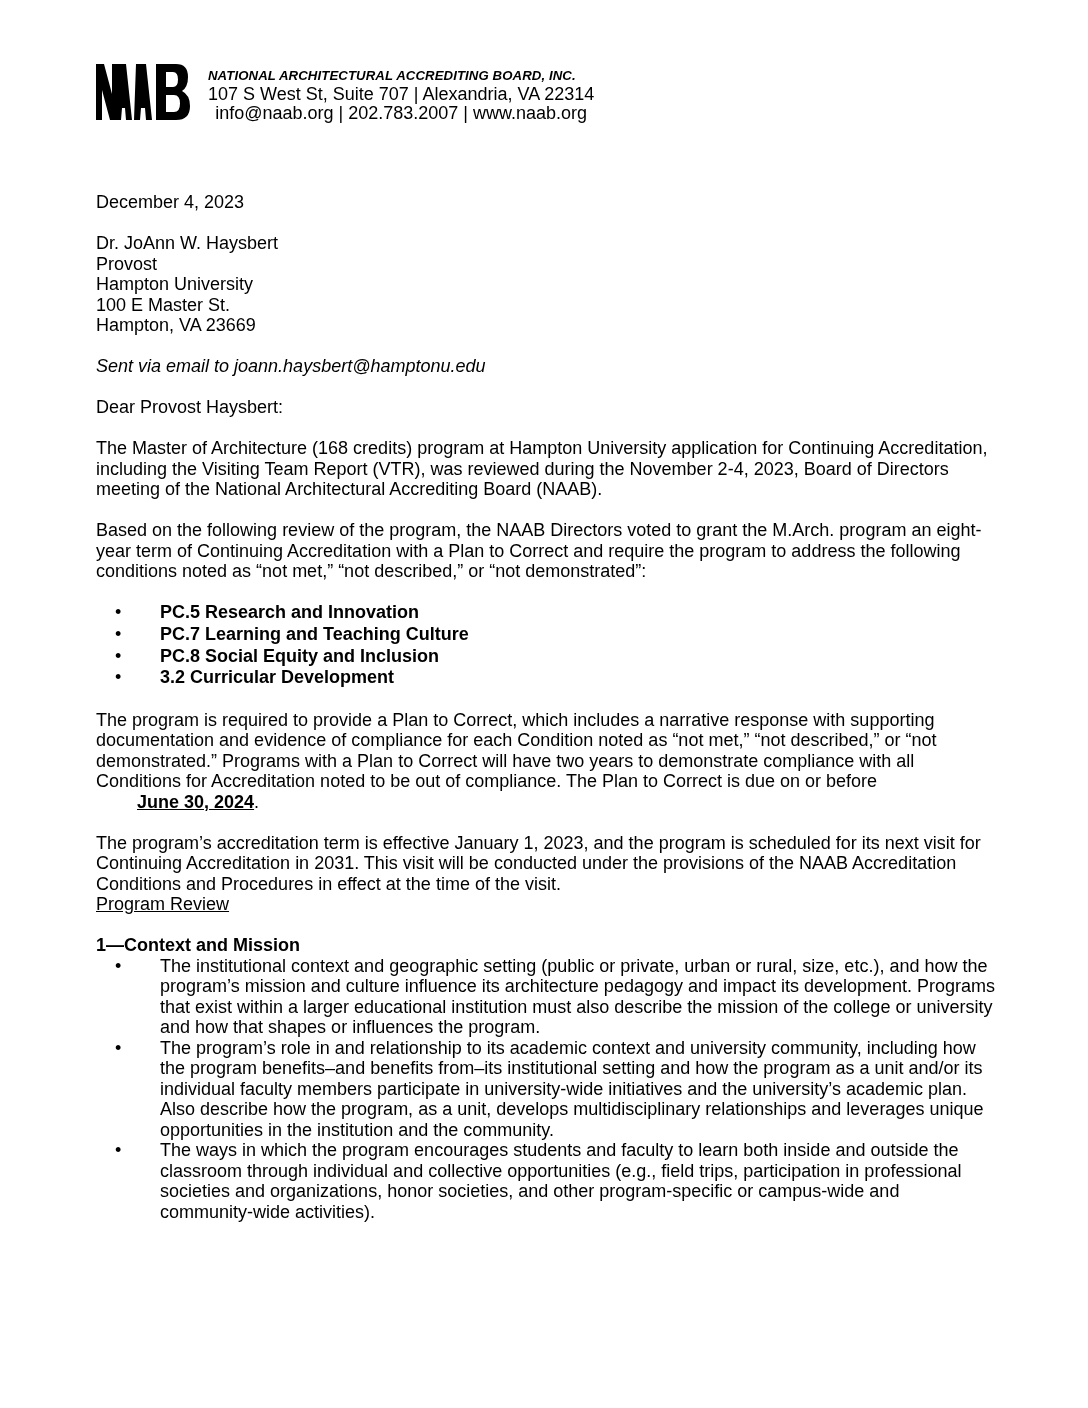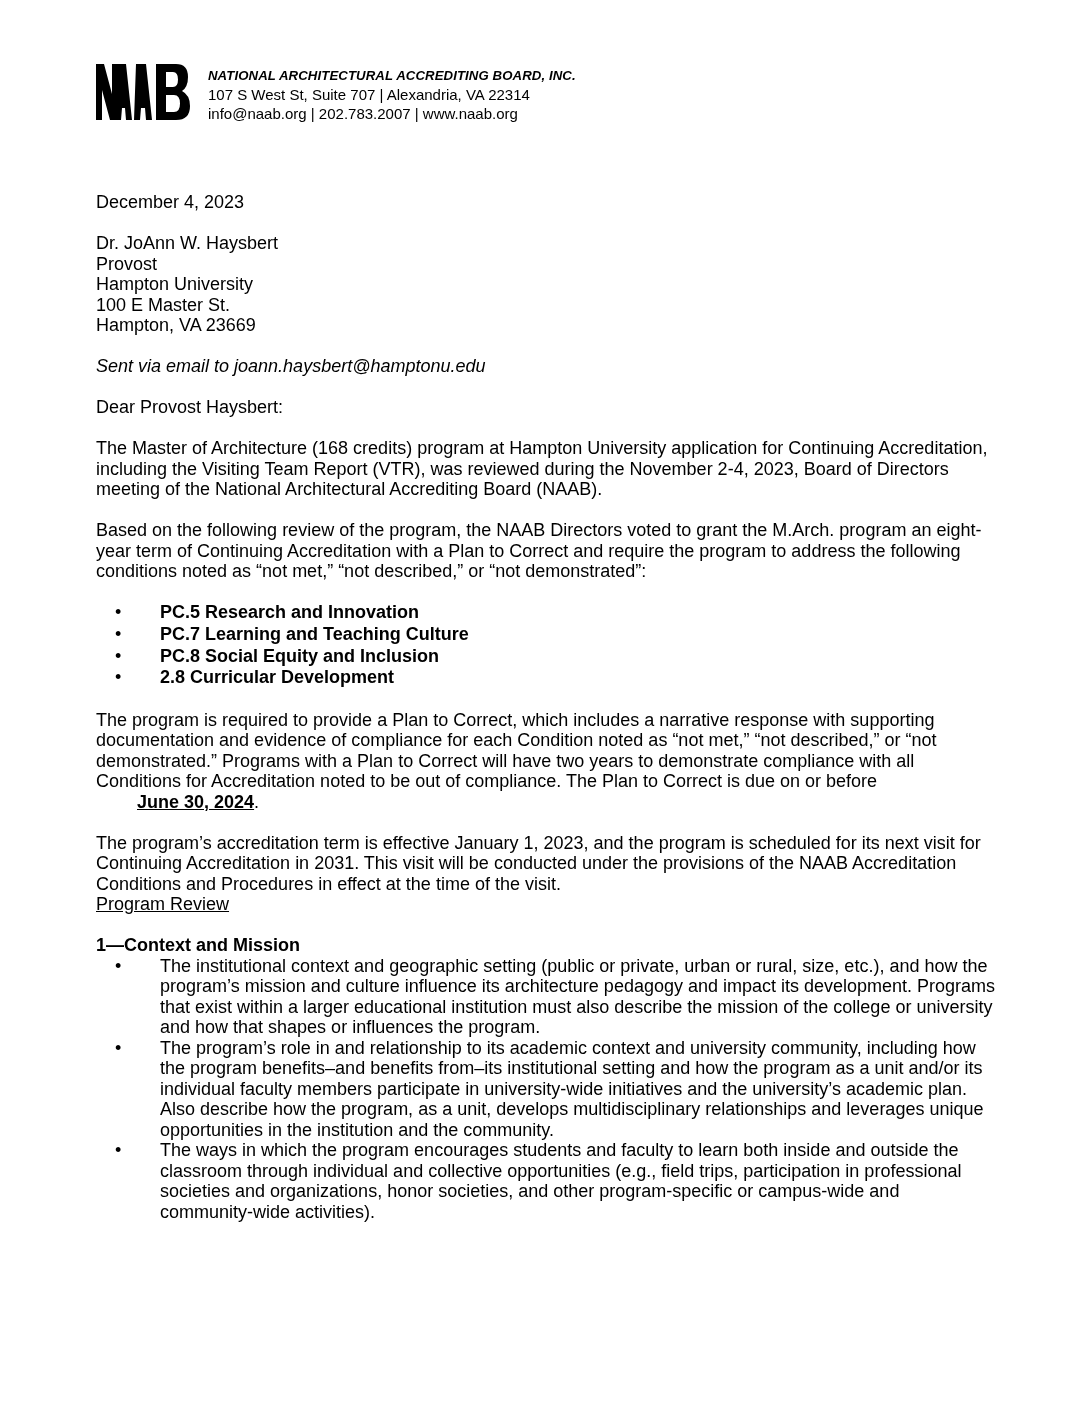--- a/index.html
+++ b/index.html
@@ -7,21 +7,21 @@
       width: 1088px; height: 1408px; position: relative; overflow: hidden;
       font-family: "Liberation Sans", sans-serif; color: #000;
     }
     .letterhead { position: absolute; left: 96px; top: 64px; }
     .logo {
       position: absolute; left: 0; top: 0; width: 94px; height: 56px;
     }
     .logo svg { display: block; }
     .lh-text { position: absolute; left: 112px; top: 2px; white-space: nowrap; }
     .lh-org { font-weight: bold; font-size: 13.2px; line-height: 19px; letter-spacing: 0.1px; font-style: italic; }
-    .lh-line { font-size: 15px; line-height: 19px; }
+    .lh-line { font-size: 18px; line-height: 19px; text-align: center; }
 
     .body-text {
       position: absolute; left: 96px; top: 192px; width: 900px;
       font-size: 18px; line-height: 20.5px;
     }
     .body-text p { margin: 0; }
     .gap { height: 20.5px; }
     .italic { font-style: italic; }
     .bold { font-weight: bold; margin-left: 41px; }
     .underline { text-decoration: underline; }
@@ -71,21 +71,21 @@
   <p>Dear Provost Haysbert:</p>
   <div class="gap"></div>
   <p>The Master of Architecture (168 credits) program at Hampton University application for Continuing Accreditation, including the Visiting Team Report (VTR), was reviewed during the November 2-4, 2023, Board of Directors meeting of the National Architectural Accrediting Board (NAAB).</p>
   <div class="gap"></div>
   <p>Based on the following review of the program, the NAAB Directors voted to grant the M.Arch. program an eight-year term of Continuing Accreditation with a Plan to Correct and require the program to address the following conditions noted as “not met,” “not described,” or “not demonstrated”:</p>
   <div class="gap"></div>
   <ul class="cond">
     <li><span class="bullet">•</span><span>PC.5 Research and Innovation</span></li>
     <li><span class="bullet">•</span><span>PC.7 Learning and Teaching Culture</span></li>
     <li><span class="bullet">•</span><span>PC.8 Social Equity and Inclusion</span></li>
-    <li><span class="bullet">•</span><span>2.8 Curricular Development</span></li>
+    <li><span class="bullet">•</span><span>3.2 Curricular Development</span></li>
   </ul>
   <div class="gap"></div>
   <p><span>The program is required to provide a Plan to Correct, which includes a narrative response with supporting documentation and evidence of compliance for each Condition noted as “not met,” “not described,” or “not demonstrated.” Programs with a Plan to Correct will have two years to demonstrate compliance with all Conditions for Accreditation noted to be out of compliance. The Plan to Correct is due on or before</span><br><span class="bold underline">June 30, 2024</span><span>.</span></p>
   <div class="gap"></div>
   <p>The program’s accreditation term is effective January 1, 2023, and the program is scheduled for its next visit for Continuing Accreditation in 2031. This visit will be conducted under the provisions of the NAAB Accreditation Conditions and Procedures in effect at the time of the visit.</p>
   <p class="underline">Program Review</p>
   <div class="gap"></div>
   <p class="bold">1—Context and Mission</p>
   <ul class="req">
     <li><span class="bullet">•</span><span>The institutional context and geographic setting (public or private, urban or rural, size, etc.), and how the program’s mission and culture influence its architecture pedagogy and impact its development. Programs that exist within a larger educational institution must also describe the mission of the college or university and how that shapes or influences the program.</span></li>

